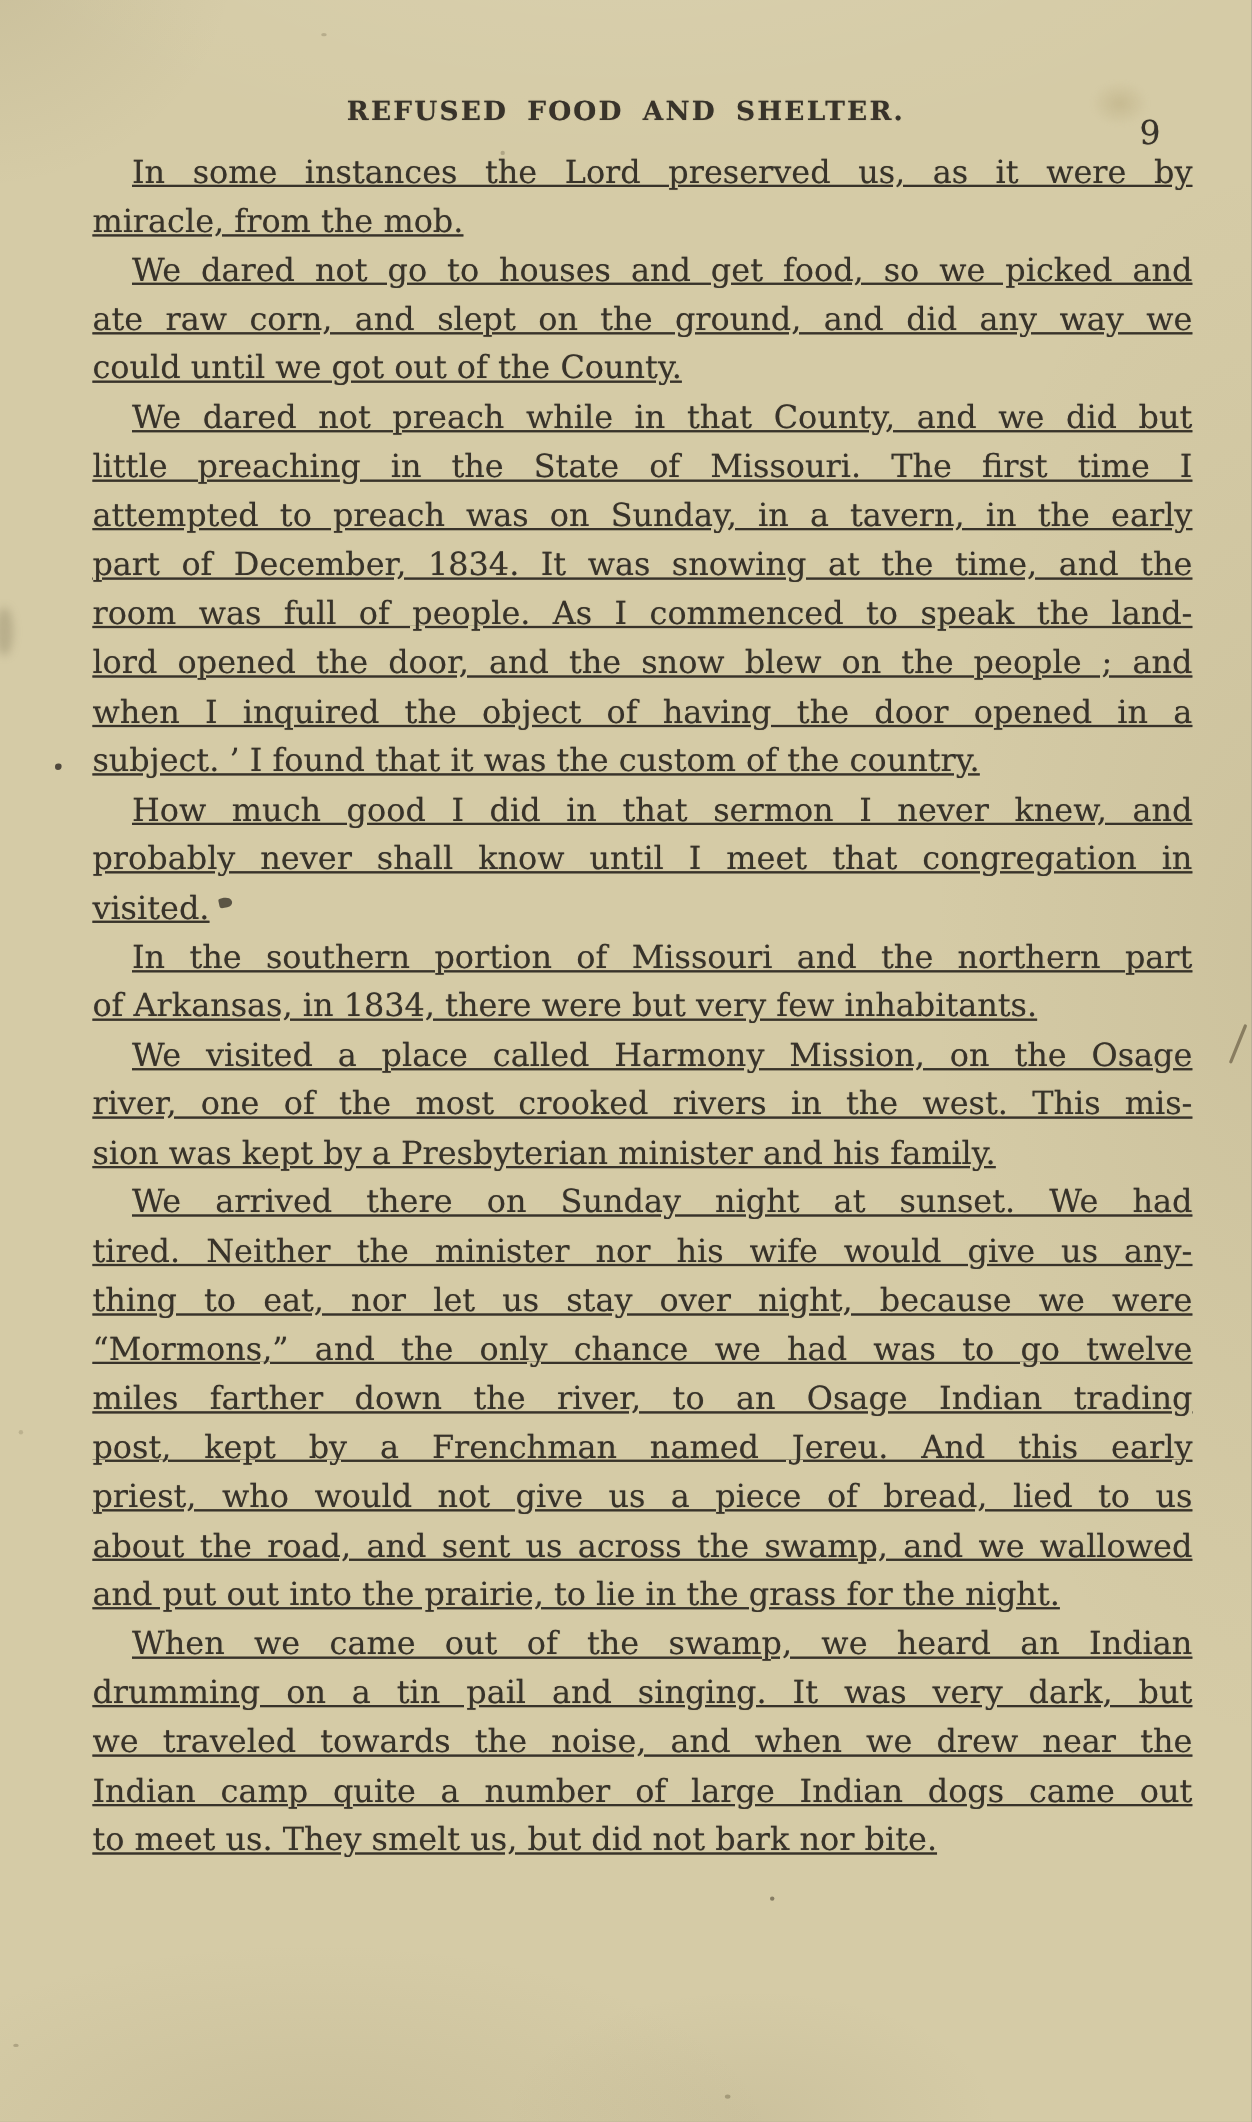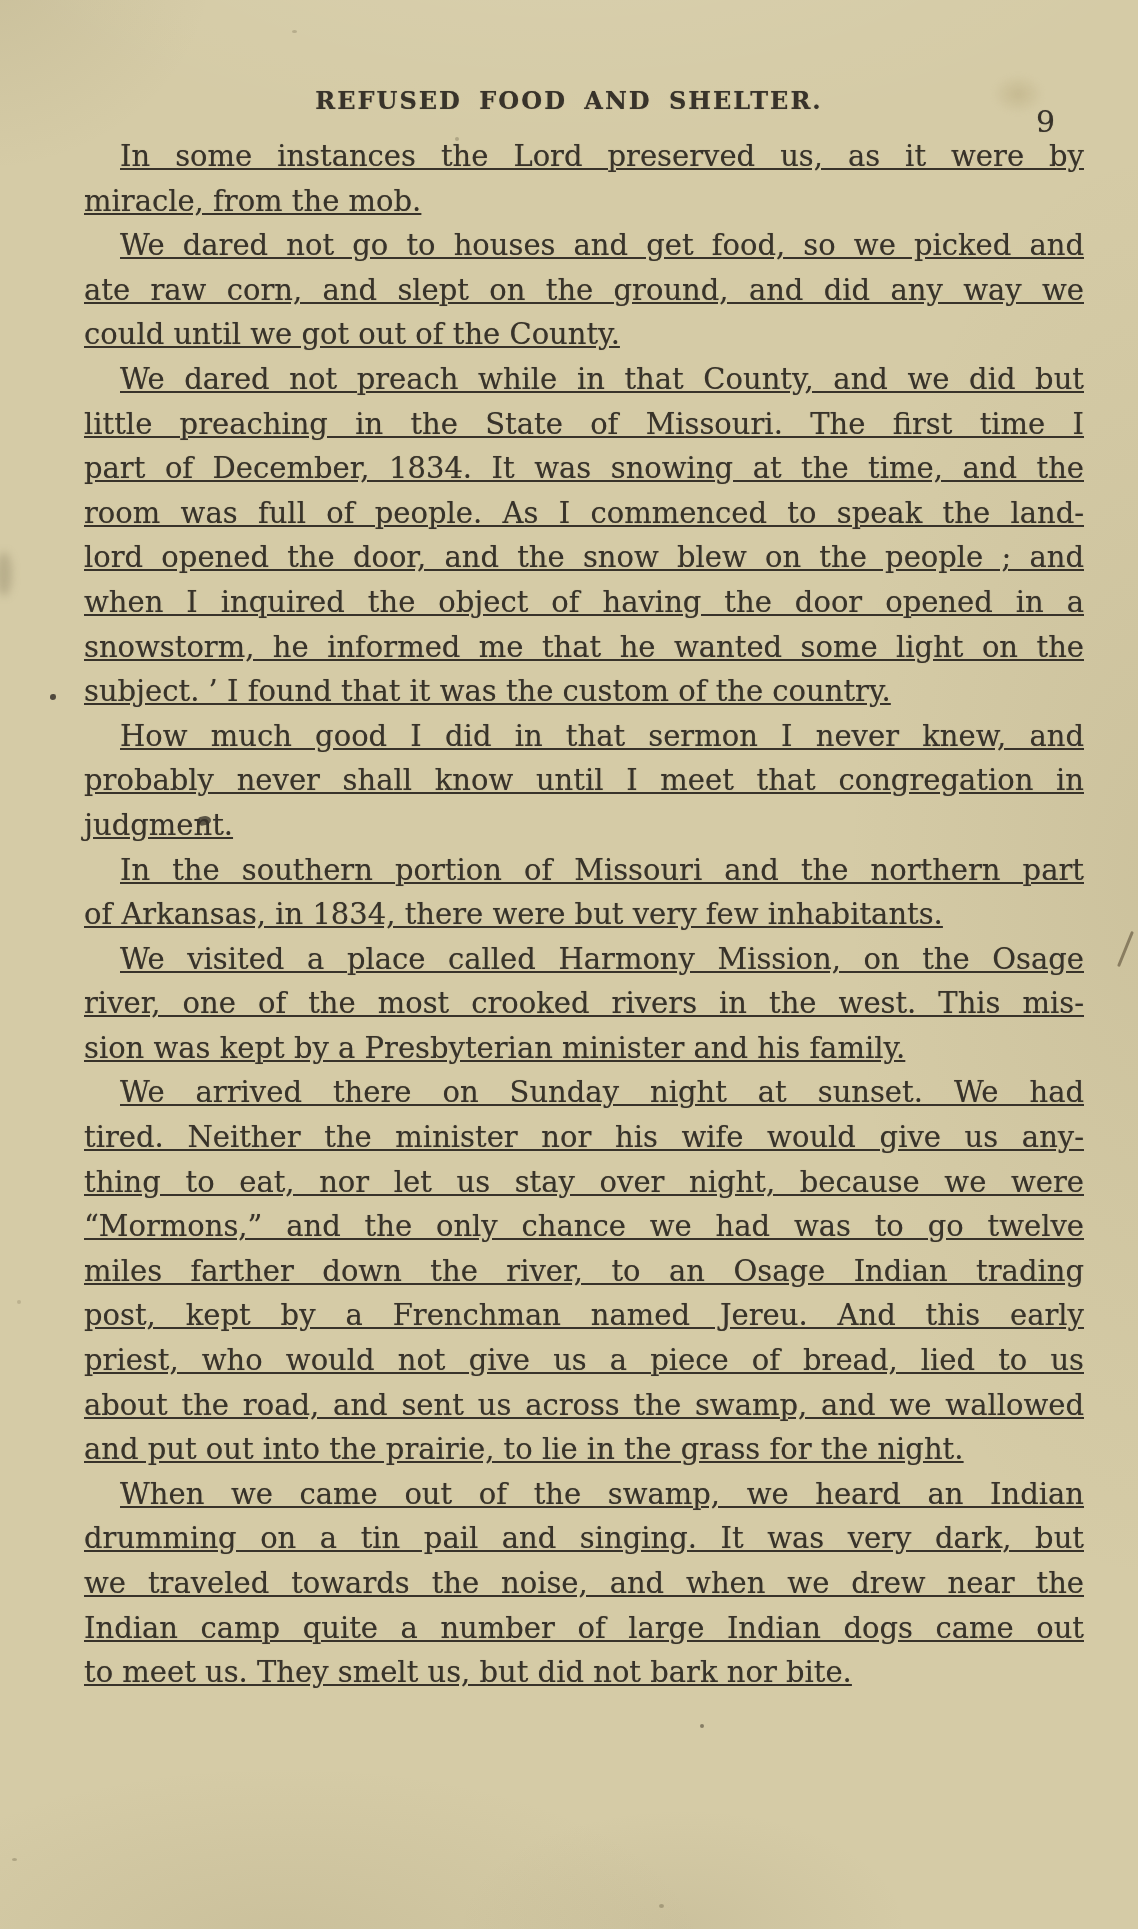--- a/index.html
+++ b/index.html
@@ -109,31 +109,31 @@
         <div class="line last">miracle, from the mob.</div>
       </div>
       <div class="paragraph">
         <div class="line indent">We dared not go to houses and get food, so we picked and</div>
         <div class="line">ate raw corn, and slept on the ground, and did any way we</div>
         <div class="line last">could until we got out of the County.</div>
       </div>
       <div class="paragraph">
         <div class="line indent">We dared not preach while in that County, and we did but</div>
         <div class="line">little preaching in the State of Missouri.  The first time I</div>
+        <div class="line">attempted to preach was on Sunday, in a tavern, in the early</div>
         <div class="line">part of December, 1834.  It was snowing at the time, and the</div>
         <div class="line">room was full of people.  As I commenced to speak the land-</div>
         <div class="line">lord opened the door, and the snow blew on the people ; and</div>
         <div class="line">when I inquired the object of having the door opened in a</div>
-        <div class="line">snowstorm, he informed me that he wanted some light on the</div>
         <div class="line last">subject. ’  I found that it was the custom of the country.</div>
       </div>
       <div class="paragraph">
         <div class="line indent">How much good I did in that sermon I never knew, and</div>
         <div class="line">probably never shall know until I meet that congregation in</div>
-        <div class="line last">judgment.</div>
+        <div class="line last">visited.</div>
       </div>
       <div class="paragraph">
         <div class="line indent">In the southern portion of Missouri and the northern part</div>
         <div class="line last">of Arkansas, in 1834, there were but very few inhabitants.</div>
       </div>
       <div class="paragraph">
         <div class="line indent">We visited a place called Harmony Mission, on the Osage</div>
         <div class="line">river, one of the most crooked rivers in the west.  This mis-</div>
         <div class="line last">sion was kept by a Presbyterian minister and his family.</div>
       </div>

